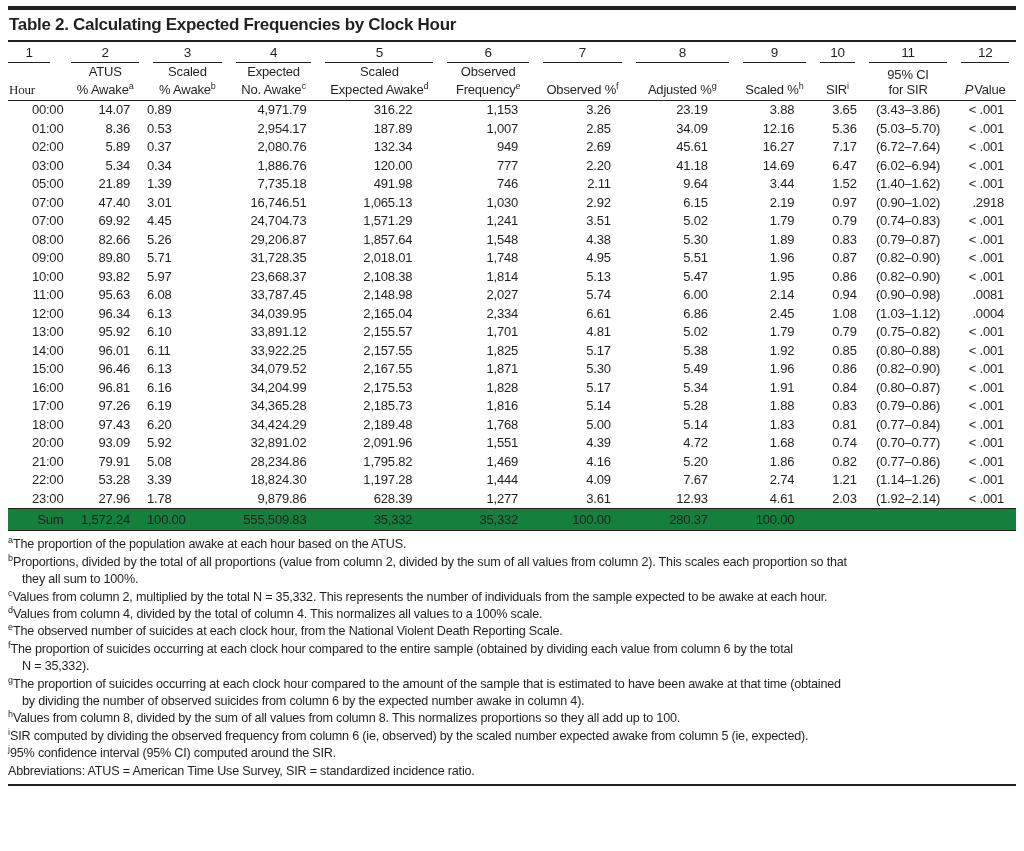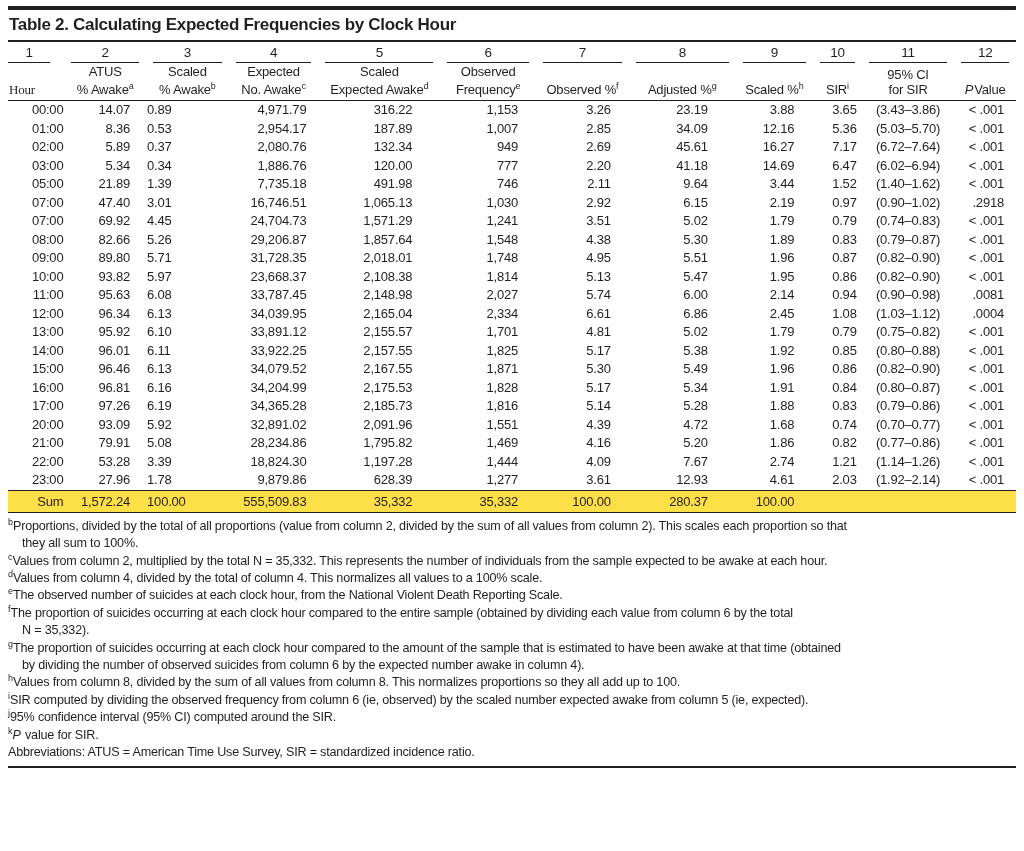--- a/index.html
+++ b/index.html
@@ -22,21 +22,21 @@
   thead th { font-weight: normal; vertical-align: bottom; padding: 0; font-size: 13px; }
   .numrow th { padding-top: 3px; }
   .cnum { display: block; text-align: center; font-size: 13.5px; line-height: 16px; }
   .crule { height: 1px; border-bottom: 1.5px solid #231f20; margin: 1px 7px 0 7px; }
   .numrow th:first-child .crule { margin: 1px 14px 0 0; }
   .numrow th:first-child .cnum { padding-right: 14px; }
   .labrow th { padding: 1px 0 3px 0; line-height: 15px; text-align: center; }
   .labrow th:first-child { text-align: left; padding-left: 1px; font-family: Liberation Serif, serif; }
   .hdr-border td { padding: 0; height: 0; border-bottom: 1.5px solid #231f20; }
   tbody td { font-size: 13px; line-height: 18.5px; padding-top: 0; padding-bottom: 0; }
-  tr.sum td { background: #fde047; line-height: 21px; border-top: 1px solid #231f20; border-bottom: 1.5px solid #231f20; }
+  tr.sum td { background: #15803d; line-height: 21px; border-top: 1px solid #231f20; border-bottom: 1.5px solid #231f20; }
   .c0  { text-align: right;  padding-left: 1px; margin-left: 13px; }
   .c1  { text-align: right; padding-right: 16px; }
   .c2  { text-align: left; padding-right: 26px; }
   .c3  { text-align: right; padding-right: 12px; }
   .c4  { text-align: right; padding-right: 28px; }
   .c5  { text-align: right; padding-right: 18px; }
   .c6  { text-align: right; padding-right: 18px; }
   .c7  { text-align: right; padding-right: 28px; }
   .c8  { text-align: right; padding-right: 19px; }
   .c9  { text-align: right; padding-right: 5px; }
@@ -404,20 +404,34 @@
           <td class="c4">2,185.73</td>
           <td class="c5">1,816</td>
           <td class="c6">5.14</td>
           <td class="c7">5.28</td>
           <td class="c8">1.88</td>
           <td class="c9">0.83</td>
           <td class="c10">(0.79–0.86)</td>
           <td class="c11">&lt; .001</td>
         </tr>
         <tr>
+          <td class="c0">18:00</td>
+          <td class="c1">97.43</td>
+          <td class="c2">6.20</td>
+          <td class="c3">34,424.29</td>
+          <td class="c4">2,189.48</td>
+          <td class="c5">1,768</td>
+          <td class="c6">5.00</td>
+          <td class="c7">5.14</td>
+          <td class="c8">1.83</td>
+          <td class="c9">0.81</td>
+          <td class="c10">(0.77–0.84)</td>
+          <td class="c11">&lt; .001</td>
+        </tr>
+        <tr>
           <td class="c0">20:00</td>
           <td class="c1">93.09</td>
           <td class="c2">5.92</td>
           <td class="c3">32,891.02</td>
           <td class="c4">2,091.96</td>
           <td class="c5">1,551</td>
           <td class="c6">4.39</td>
           <td class="c7">4.72</td>
           <td class="c8">1.68</td>
           <td class="c9">0.74</td>
@@ -477,29 +491,29 @@
           <td class="c7">280.37</td>
           <td class="c8">100.00</td>
           <td class="c9"></td>
           <td class="c10"></td>
           <td class="c11"></td>
         </tr>
       </tbody>
   </table>
 
   <div class="footnotes" id="footnotes">
+      <div class="fn"><sup class="fn-sup">a</sup><span class="fn-text">The proportion of the population awake at each hour based on the ATUS.</span></div>
       <div class="fn"><sup class="fn-sup">b</sup><span class="fn-text">Proportions, divided by the total of all proportions (value from column 2, divided by the sum of all values from column 2). This scales each proportion so that
 they all sum to 100%.</span></div>
       <div class="fn"><sup class="fn-sup">c</sup><span class="fn-text">Values from column 2, multiplied by the total N = 35,332. This represents the number of individuals from the sample expected to be awake at each hour.</span></div>
       <div class="fn"><sup class="fn-sup">d</sup><span class="fn-text">Values from column 4, divided by the total of column 4. This normalizes all values to a 100% scale.</span></div>
       <div class="fn"><sup class="fn-sup">e</sup><span class="fn-text">The observed number of suicides at each clock hour, from the National Violent Death Reporting Scale.</span></div>
       <div class="fn"><sup class="fn-sup">f</sup><span class="fn-text">The proportion of suicides occurring at each clock hour compared to the entire sample (obtained by dividing each value from column 6 by the total
 N = 35,332).</span></div>
       <div class="fn"><sup class="fn-sup">g</sup><span class="fn-text">The proportion of suicides occurring at each clock hour compared to the amount of the sample that is estimated to have been awake at that time (obtained
 by dividing the number of observed suicides from column 6 by the expected number awake in column 4).</span></div>
       <div class="fn"><sup class="fn-sup">h</sup><span class="fn-text">Values from column 8, divided by the sum of all values from column 8. This normalizes proportions so they all add up to 100.</span></div>
       <div class="fn"><sup class="fn-sup">i</sup><span class="fn-text">SIR computed by dividing the observed frequency from column 6 (ie, observed) by the scaled number expected awake from column 5 (ie, expected).</span></div>
       <div class="fn"><sup class="fn-sup">j</sup><span class="fn-text">95% confidence interval (95% CI) computed around the SIR.</span></div>
-      <div class="fn"><sup class="fn-sup">k</sup><i class="it-lead">P</i> <span class="fn-text">value for SIR.</span></div>
       <div class="fn"><span class="fn-text">Abbreviations: ATUS = American Time Use Survey, SIR = standardized incidence ratio.</span></div>
     </div>
   <div class="bottom-rule"></div>
 </div>
 
 </body></html>

